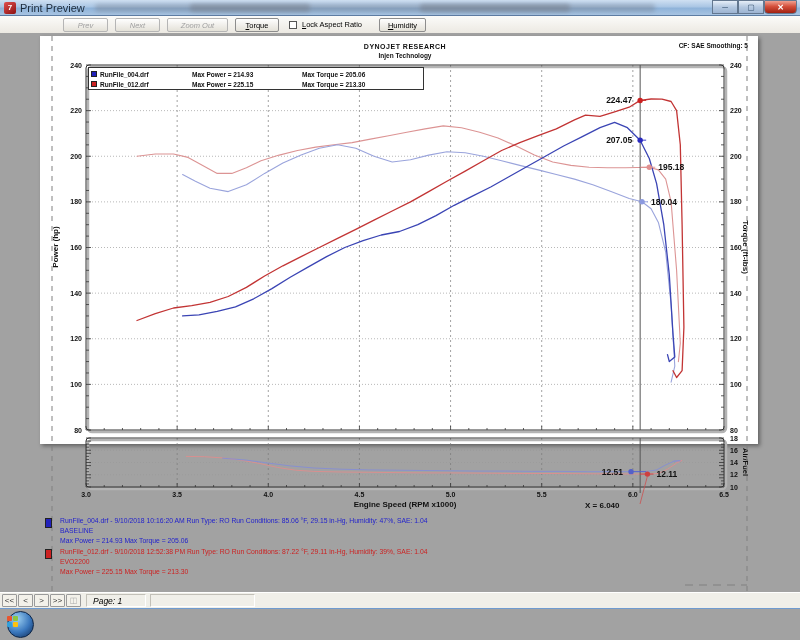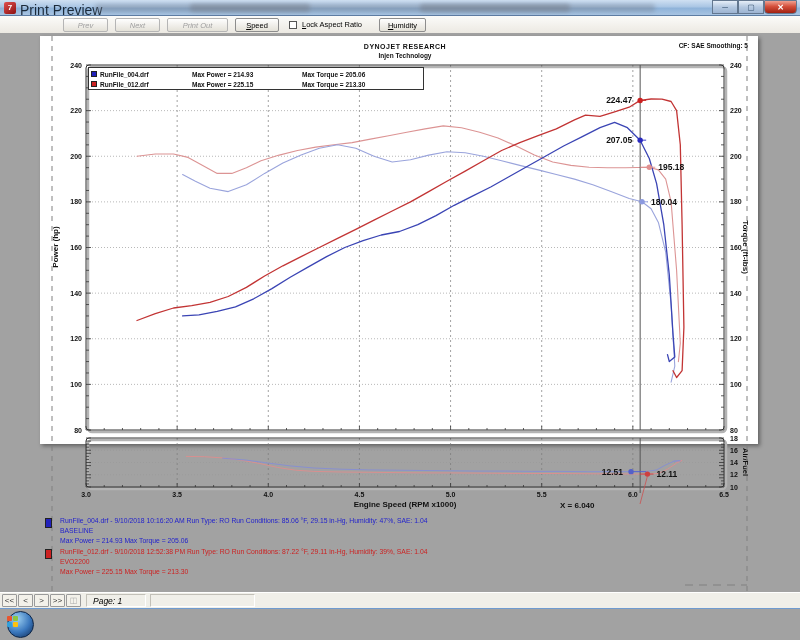--- a/index.html
+++ b/index.html
@@ -6,21 +6,21 @@
   *{box-sizing:border-box;}
   #screen{position:relative;width:800px;height:640px;overflow:hidden;
     font-family:"Liberation Sans",sans-serif;background:#a2a2a2;}
   
   #titlebar{position:absolute;left:0;top:0;width:800px;height:16px;
     background:linear-gradient(180deg,#cfe0f2 0%,#aac6e4 45%,#8fb3d9 55%,#a7c4e2 100%);
     border-bottom:1px solid #5d7da3;}
   #title-icon{position:absolute;left:4px;top:2px;width:12px;height:12px;border-radius:2px;
     background:linear-gradient(145deg,#e05050,#8c1010);color:#fff;font-size:8px;font-weight:bold;
     text-align:center;line-height:12px;}
-  #title-text{position:absolute;left:20px;top:2px;font-size:14px;color:#1b2a3a;}
+  #title-text{position:absolute;left:20px;top:2px;font-size:11px;color:#1b2a3a;}
   .smudge{position:absolute;top:4px;height:8px;background:#78808e;filter:blur(2px);opacity:.4;border-radius:3px;}
   .winbtn{position:absolute;top:0;height:14px;font-size:8px;color:#fff;text-align:center;line-height:13px;
     border:1px solid #63778f;background:linear-gradient(180deg,#e6eef8,#b4c8e0 50%,#9db4d2);color:#35506e;}
   #btn-close{background:linear-gradient(180deg,#f0a090,#d4503c 45%,#a02112);color:#fff;border-radius:0 0 4px 4px;font-weight:bold;}
   
   #toolbar{position:absolute;left:0;top:16px;width:800px;height:18px;
     background:linear-gradient(180deg,#fbfbf9,#ece9e2);border-bottom:1px solid #b8b4aa;}
   .tbtn{position:absolute;top:2px;height:14px;background:linear-gradient(180deg,#fefefe,#e4e1d8);
     border:1px solid #8d8d8d;border-radius:2px;font-size:7.5px;text-align:center;color:#000;padding-top:2px;}
   .tbtn.disabled{color:#9f9f9f;border-color:#b5b5b5;font-style:italic;}
@@ -37,21 +37,21 @@
   #hdr-company{left:46px;top:7px;width:638px;text-align:center;font-size:7px;letter-spacing:.5px;}
   #hdr-sub{left:46px;top:16px;width:638px;text-align:center;font-size:6.5px;}
   #hdr-smooth{left:540px;top:6px;width:168px;text-align:right;font-size:6.5px;}
   #legend{position:absolute;left:48px;top:31px;width:336px;height:23px;border:1px solid #333;
     background:#fff;font-size:6.5px;font-weight:bold;color:#111;padding:1px 2px;}
   .lgrow{display:flex;align-items:center;height:10px;}
   .sw{width:6px;height:6px;border:1px solid #222;margin-right:3px;flex:none;}
   .lg-file{width:92px;}.lg-pow{width:110px;}
   .runinfo{position:absolute;left:20px;font-size:6.8px;line-height:10px;white-space:nowrap;}
   .runsw{position:absolute;left:5px;width:7px;height:10px;border:1px solid #222;}
-  #xcursor-label{position:absolute;left:520px;top:465px;font-size:8px;font-weight:bold;color:#111;}
+  #xcursor-label{position:absolute;left:545px;top:465px;font-size:8px;font-weight:bold;color:#111;}
   
   #statusbar{position:absolute;left:0;top:592px;width:800px;height:16px;background:#f0efe9;
     border-top:1px solid #fff;}
   .navbtn{position:absolute;top:1px;width:15px;height:13px;border:1px solid #9a9a9a;background:#f3f1ea;
     font-size:8px;text-align:center;line-height:12px;color:#333;border-radius:1px;}
   .scell{position:absolute;top:1px;height:13px;border:1px solid #c2c0b8;border-right-color:#fff;border-bottom-color:#fff;}
   #page-label{position:absolute;left:93px;top:3px;font-size:8.5px;color:#000;font-style:italic;}
   
   #taskbar{position:absolute;left:0;top:608px;width:800px;height:32px;
     background:linear-gradient(180deg,#7ba2d0 0%,#2d5globe 0%,#35618f 4%,#1d3f6e 25%,#122c52 60%,#16335f 100%);
@@ -76,22 +76,22 @@
     <div class="smudge" style="left:420px;width:150px;opacity:.55;"></div>
     <div class="winbtn" id="btn-min" style="left:712px;width:26px;">─</div>
     <div class="winbtn" id="btn-max" style="left:738px;width:26px;">▢</div>
     <div class="winbtn" id="btn-close" style="left:764px;width:33px;">✕</div>
   </div>
 
   <div id="toolbar">
     <div class="tbtn" style="left:3px;width:73px;margin-top:42px;"><span class="ulf">Print</span></div>
     <div class="tbtn disabled" style="left:63px;width:45px;"><span>Prev</span></div>
     <div class="tbtn disabled" style="left:115px;width:45px;"><span>Next</span></div>
-    <div class="tbtn disabled" style="left:167px;width:61px;"><span>Print Out</span></div>
-    <div class="tbtn" style="left:235px;width:44px;"><span class="ulf">Speed</span></div>
+    <div class="tbtn disabled" style="left:167px;width:61px;"><span>Zoom Out</span></div>
+    <div class="tbtn" style="left:235px;width:44px;"><span class="ulf">Torque</span></div>
     <div id="chk-lock"></div>
     <div id="lbl-lock"><span class="ulf">Lock Aspect Ratio</span></div>
     <div class="tbtn" style="left:379px;width:47px;"><span class="ulf">Humidity</span></div>
   </div>
 
   <div id="preview">
     <div id="page">
       <svg id="chart-svg" width="718" height="556" viewBox="0 0 718 556">
           <rect x="48" y="31" width="638" height="365" rx="4" fill="none" stroke="#b4b4b4" stroke-width="2.5"></rect>
           <line x1="137.14285714285714" y1="29" x2="137.14285714285714" y2="394" stroke="#7a7a7a" stroke-width="0.7" stroke-dasharray="2,3"></line>

